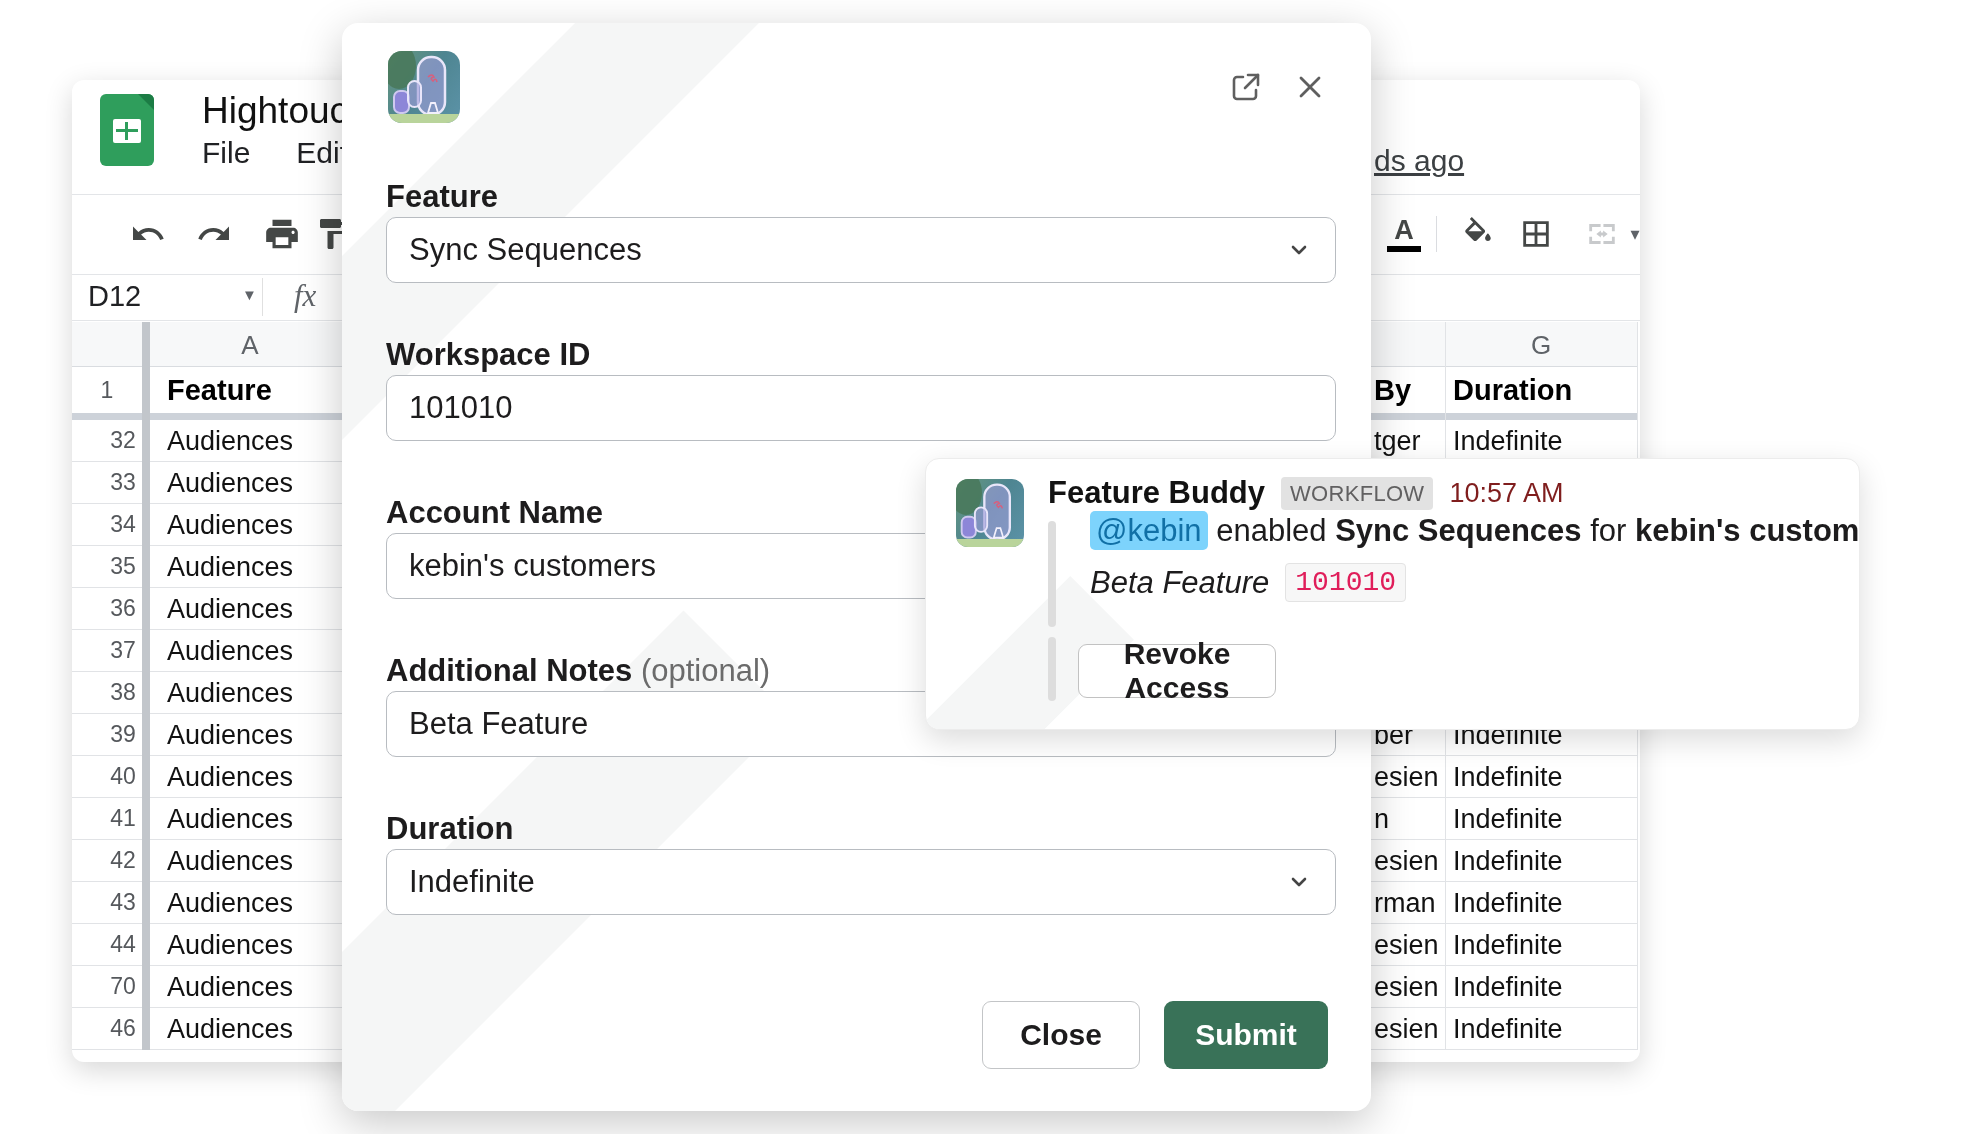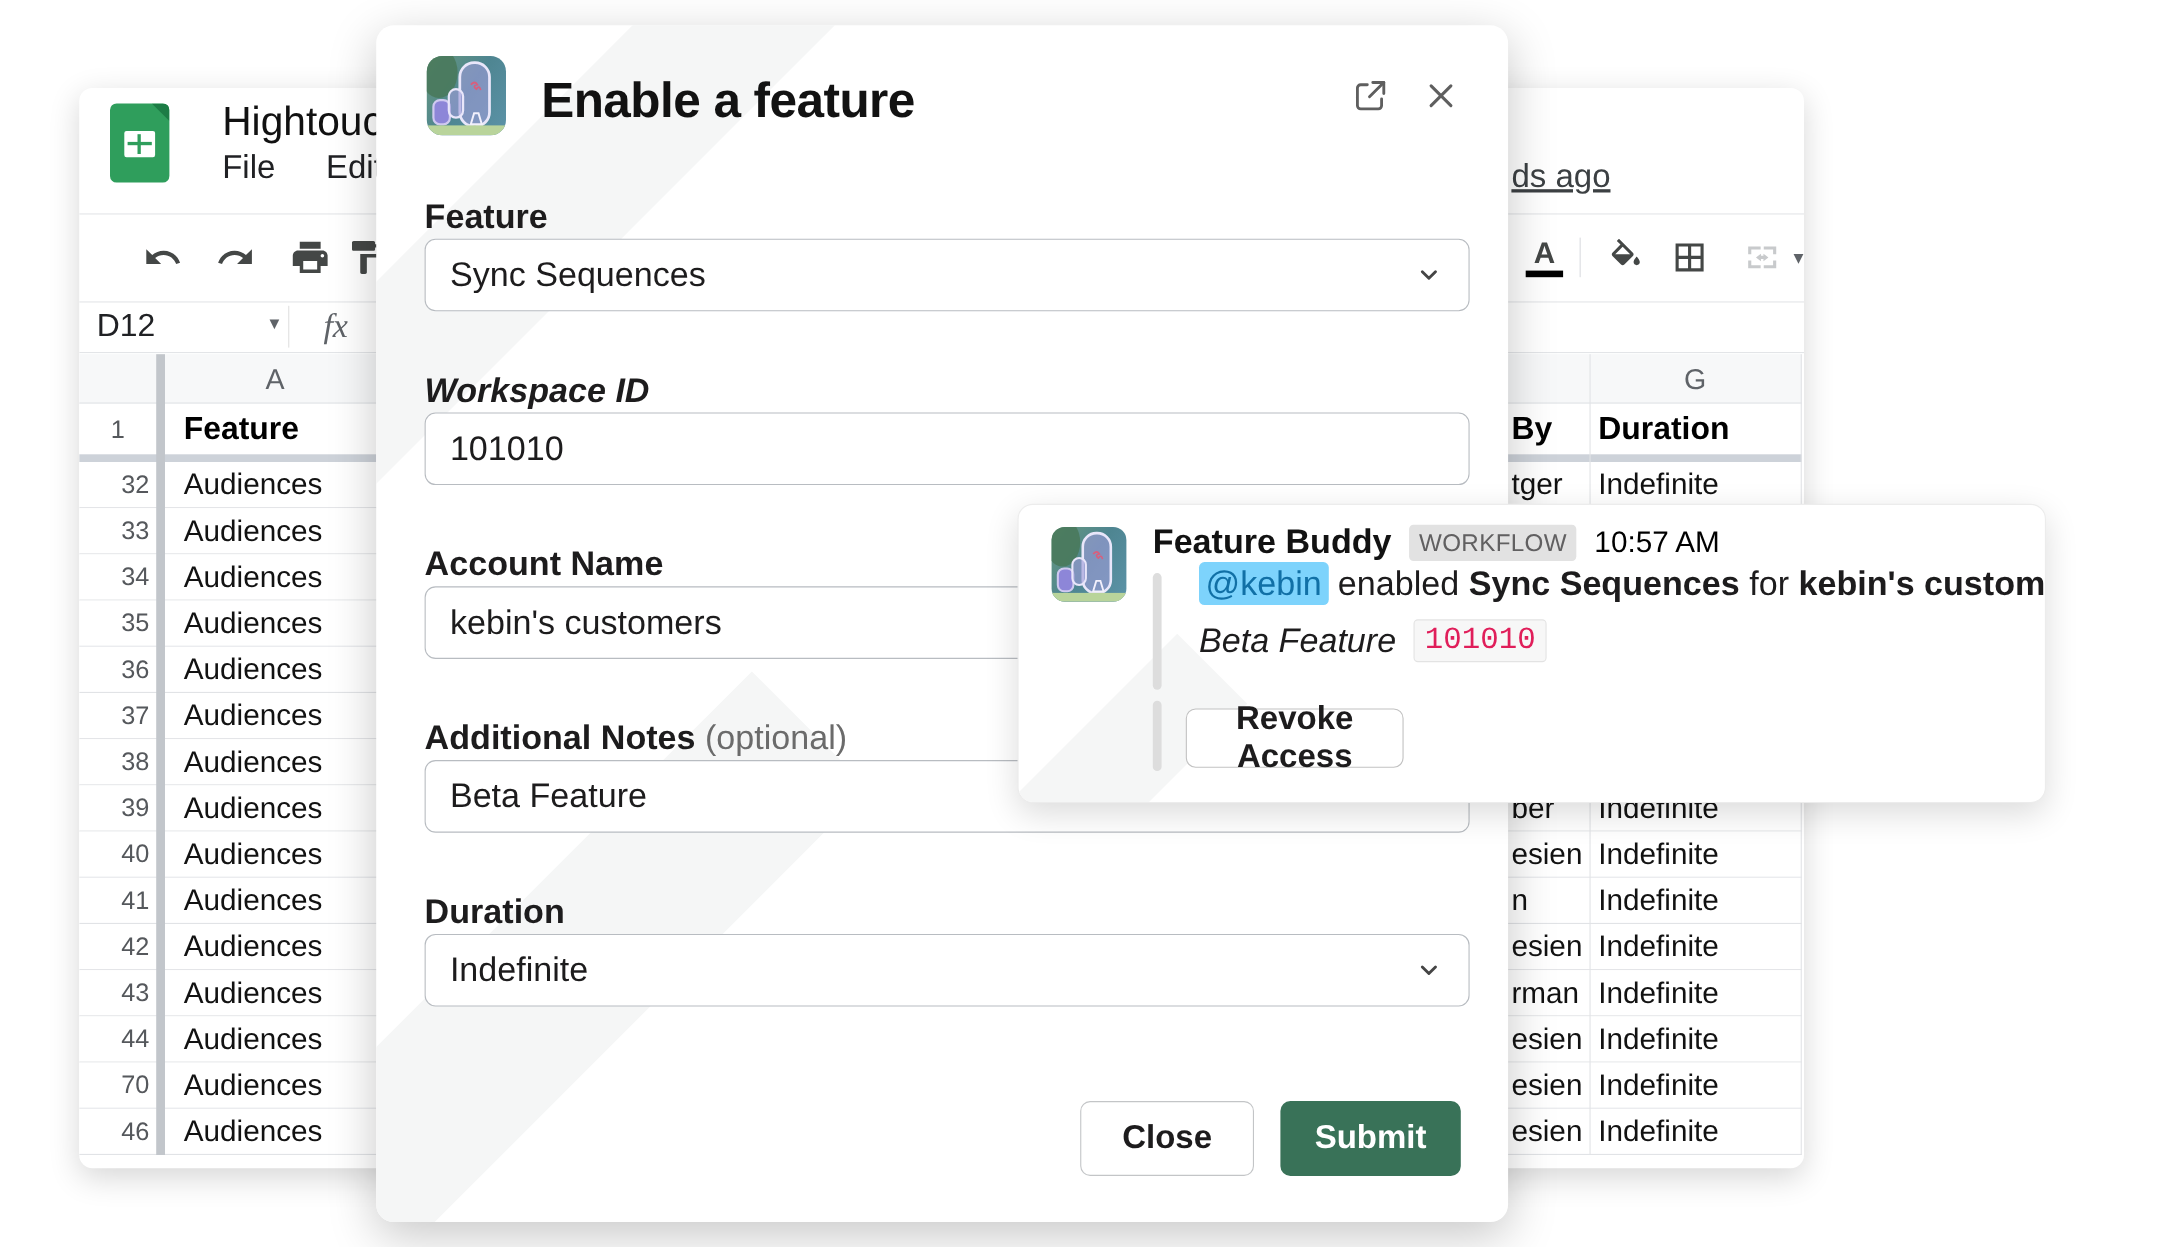--- a/index.html
+++ b/index.html
@@ -71,21 +71,21 @@
   
   .slack-card { position:absolute; left:925px; top:458px; width:935px; height:272px; background:#fff;
     border:1px solid #ececec; border-radius:14px; box-shadow:0 10px 30px rgba(0,0,0,.14); z-index:3; overflow:hidden; }
   .avatar { position:absolute; left:30px; top:20px; width:68px; height:68px; border-radius:12px; overflow:hidden;
     background:linear-gradient(125deg,#69997b 0%,#4e8591 48%,#5c93a8 100%); }
   .avatar .foliage { position:absolute; left:-6px; top:-8px; width:32px; height:44px; background:#49795c; border-radius:50%; opacity:.9; }
   .avatar .ground { position:absolute; left:0; bottom:0; width:100%; height:8px; background:#b9d49b; }
   .sl-head { position:absolute; left:122px; top:16px; display:flex; align-items:center; gap:16px; }
   .sl-name { font-size:31px; font-weight:800; color:#121212; white-space:nowrap; }
   .sl-badge { font-size:22px; color:#616061; background:#e2e2e2; border-radius:4px; padding:4px 9px 3px; letter-spacing:.3px; }
-  .sl-time { font-size:27px; color:#000000; white-space:nowrap; }
+  .sl-time { font-size:27px; color:#7f1d1d; white-space:nowrap; }
   .att-bar { position:absolute; left:122px; width:8px; border-radius:4px; background:#dddddd; }
   .sl-line1 { position:absolute; left:164px; top:54px; font-size:31px; color:#1d1c1d; white-space:nowrap; }
   .sl-line2 { position:absolute; left:164px; top:104px; display:flex; align-items:center; gap:16px; }
   .mention { background:#7dd3fc; color:#1170a6; border-radius:5px; padding:2px 6px; cursor:pointer; }
   .italic { font-style:italic; font-size:31px; color:#1d1c1d; }
   .code-chip { font-family:"Liberation Mono", monospace; font-size:28px; color:#e01e5a; background:#f7f7f7;
     border:1px solid #e3e3e3; border-radius:4px; padding:3px 9px; }
   .revoke-btn { position:absolute; left:152px; top:185px; width:198px; height:54px; background:#fff; border:1.5px solid #c2c2c2;
     border-radius:9px; display:flex; align-items:center; justify-content:center; font-size:30px; font-weight:bold; color:#1d1c1d; cursor:pointer; font-family:inherit;text-align:center; }
   .b { font-weight:bold; }
@@ -282,21 +282,20 @@
         <div class="foliage"></div>
         <svg width="72" height="72" viewBox="0 0 72 72" style="position:absolute;left:0;top:0;">
           <rect x="6" y="40" width="15" height="22" rx="6" fill="#8d86d8" stroke="#cfc9f0" stroke-width="2"></rect>
           <rect x="30" y="6" width="27" height="58" rx="13" fill="rgba(158,156,216,0.62)" stroke="#e9e6fa" stroke-width="2.5"></rect>
           <rect x="20" y="30" width="13" height="26" rx="6.5" fill="rgba(158,156,216,0.62)" stroke="#e9e6fa" stroke-width="2"></rect>
           <path d="M40 26 q4 -4 6 0 q-5 1 -1 4 q3 -4 4 1" stroke="#d85f7d" stroke-width="1.6" fill="none"></path>
           <path d="M40 62 l3 -10 h4 l3 10 z" fill="none" stroke="#f2f0fc" stroke-width="1.8"></path>
         </svg>
         <div class="ground"></div>
       </div>
-      <div class="modal-title">Enable a feature</div>
       <div class="icon-btn" style="left:884px; top:44px;">
         <svg width="36" height="36" viewBox="0 0 36 36" fill="none" stroke="#5f5f5f" stroke-width="2.6" stroke-linecap="round" stroke-linejoin="round">
           <path d="M15 8 H9 a3 3 0 0 0 -3 3 v16 a3 3 0 0 0 3 3 h16 a3 3 0 0 0 3 -3 v-6"></path>
           <path d="M20 6 h10 v10"></path>
           <path d="M30 6 L17 19"></path>
         </svg>
       </div>
       <div class="icon-btn" style="left:948px; top:44px;">
         <svg width="34" height="34" viewBox="0 0 34 34" stroke="#5f5f5f" stroke-width="2.8" stroke-linecap="round">
           <path d="M8 8 L26 26"></path>
@@ -305,21 +304,21 @@
       </div>
 
       <div class="f-label" style="top:156px;">Feature</div>
       <div class="f-select" style="top:194px;">
         <span>Sync Sequences</span>
         <svg width="28" height="28" viewBox="0 0 28 28" fill="none" stroke="#454545" stroke-width="2.6" stroke-linecap="round" stroke-linejoin="round">
             <path d="M8 11 l6 6 l6 -6"></path>
           </svg>
       </div>
 
-      <div class="f-label" style="top:314px;font-style:italic;">Workspace ID</div>
+      <div class="f-label" style="top:314px;">Workspace ID</div>
       <input class="f-input" style="top: 352px;" readonly="" value="101010">
 
       <div class="f-label" style="top:472px;">Account Name</div>
       <input class="f-input" style="top: 510px;" readonly="" value="kebin's customers">
 
       <div class="f-label" style="top:630px;">
         <span>Additional Notes</span> <span class="opt">(optional)</span>
       </div>
       <input class="f-input" style="top: 668px;" readonly="" value="Beta Feature">
 

